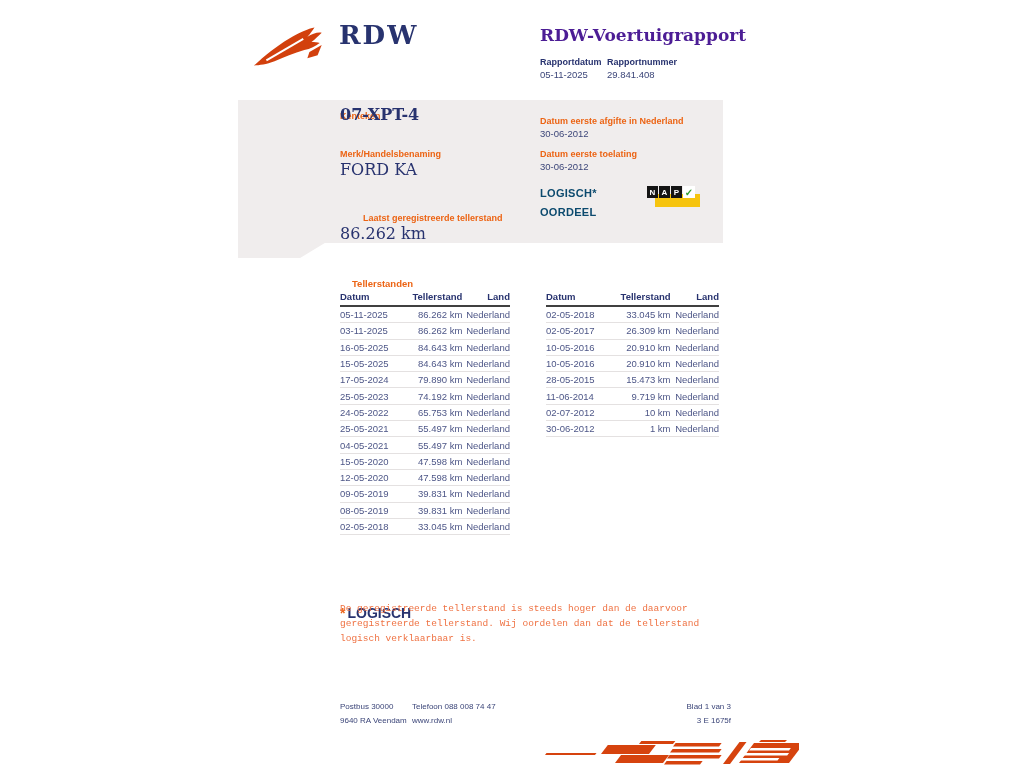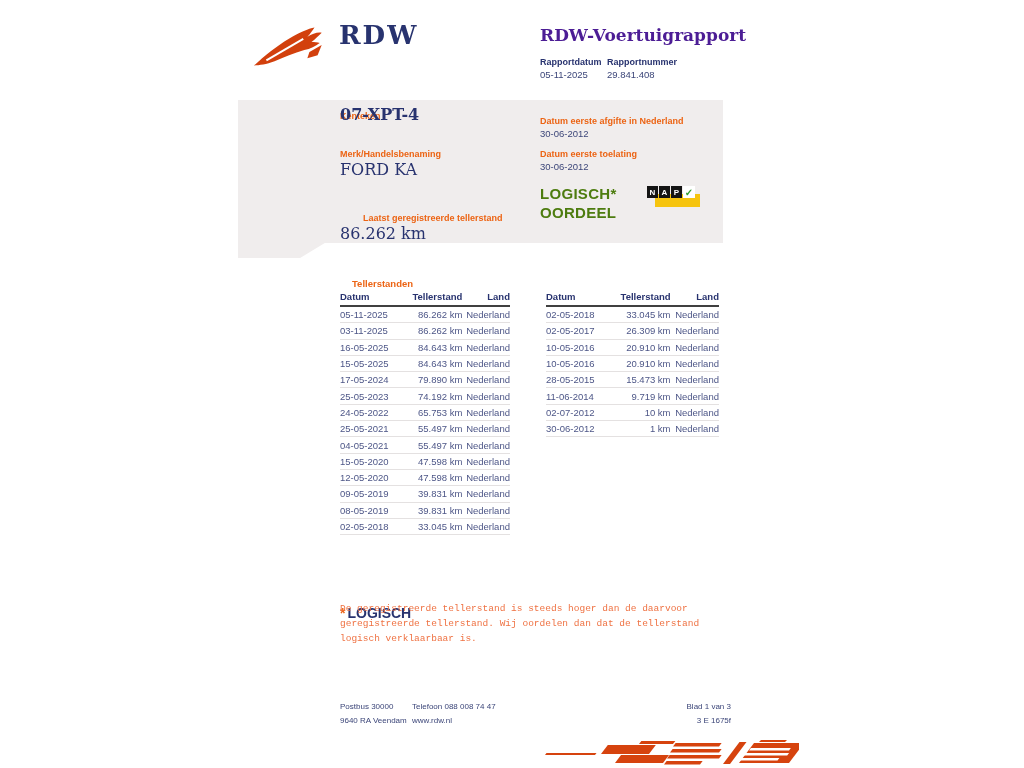--- a/index.html
+++ b/index.html
@@ -27,21 +27,21 @@
   
   .panel{
     left:238px;top:100px;width:485px;height:158px;background:#f0eded;
     clip-path:polygon(0 0,100% 0,100% 90.5%,17.9% 90.5%,12.8% 100%,0 100%);
   }
   .lbl{font-size:9px;font-weight:bold;color:#ec6414;}
   .val-serif{font-family:"DejaVu Serif",serif;font-size:16px;color:#28336f;}
   .val-sans{font-size:9.5px;color:#3c4679;}
   .p-l{left:102px;} .p-r{left:302px;}
   .oordeel{
-    left:302px;top:84px;font-size:15px;font-weight:bold;color:#4d7c0f;
+    left:302px;top:84px;font-size:11px;font-weight:bold;color:#0c4a6e;
     line-height:19px;letter-spacing:.3px;
   }
   
   .nap{left:409px;top:86px;width:54px;height:26px;}
   .nap-yellow{left:8px;top:8px;width:45px;height:13px;background:#f6c40e;}
   .nap-boxes{left:0;top:0;display:flex;gap:1px;}
   .nap-letter{
     width:11px;height:12px;background:#141414;color:#fff;font-size:8px;
     font-weight:bold;display:flex;align-items:center;justify-content:center;
   }

